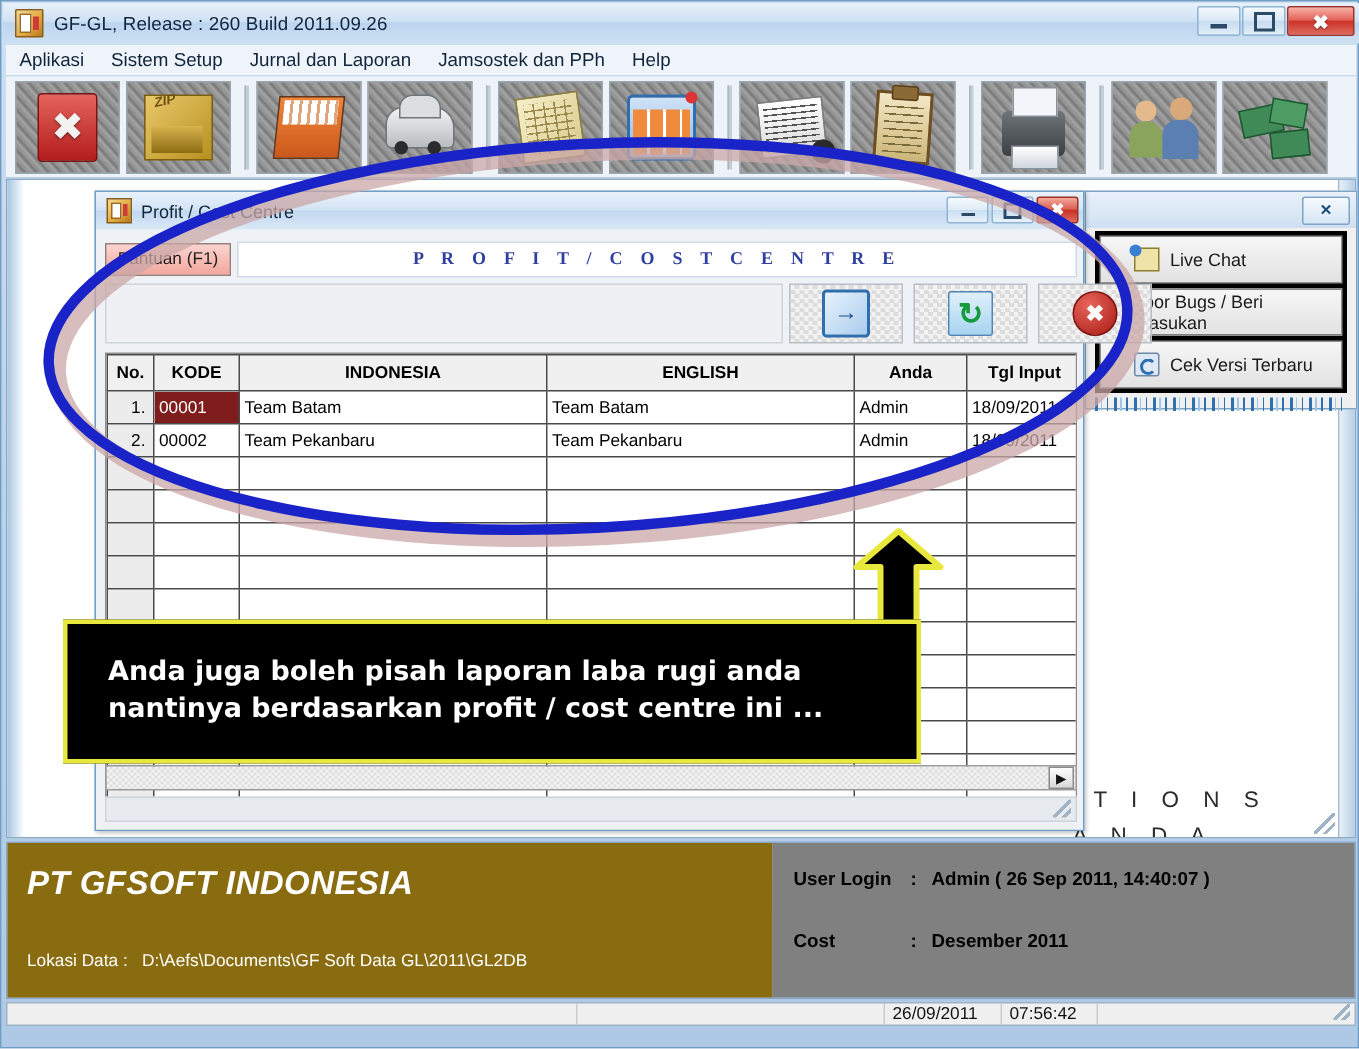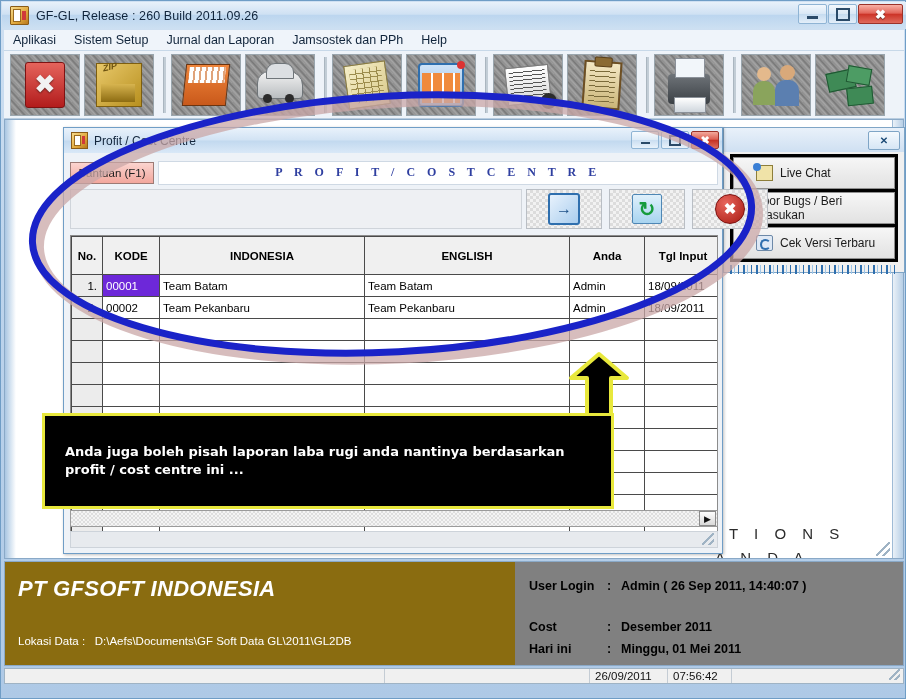--- a/index.html
+++ b/index.html
@@ -319,28 +319,28 @@
   
   .grid-wrap {
     position:absolute; left:6px; top:82px; width:648px; height:300px;
     background:#fff; border:1px solid #8c8c8c; box-sizing:border-box;
     overflow:hidden;
   }
   table.grid { border-collapse: collapse; width: 100%; table-layout: fixed; font-size:11.5px; }
   table.grid th {
     background:#f0f0f0; border:1px solid #4a4a4a;
     font-size:11.5px; font-weight:bold; color:#000;
-    height:19px; padding:9px 2px; text-align:center;
+    height:19px; padding:2px 2px; text-align:center;
   }
   table.grid td {
     border:1px solid #4a4a4a; height:21px; padding:0 3px;
     color:#000; background:#fff; white-space:nowrap; overflow:hidden;
   }
   table.grid td.num { background:#ececec; text-align:right; padding-right:5px; }
-  table.grid td.kode-sel { background:#6d28d9; color:#fff; }
+  table.grid td.kode-sel { background:#7f1d1d; color:#fff; }
   .c-no    { width: 26px; }
   .c-kode  { width: 52px; }
   .c-ind   { width: 200px; }
   .c-eng   { width: 200px; }
   .c-input { width: 70px; }
   .c-tgl   { width: 72px; }
 
   .hscroll {
     position:absolute; left:6px; bottom:26px; width:648px; height:17px;
     background: repeating-conic-gradient(#dedede 0% 25%, #f4f4f4 0% 50%) 0 0/4px 4px;
@@ -371,22 +371,22 @@
     pointer-events:none; z-index: 50;
   }
   .callout {
     position:absolute; left:42px; top:413px;
     width: 572px; height: 96px;
     background:#000; border:3px solid #e8e83c;
     box-sizing:border-box; z-index:60;
     display:flex; align-items:center;
   }
   .callout p {
-    margin:0; padding: 0 20px;
-    color:#fff; font-size:13px; font-weight:bold; line-height:1.38;
+    margin:0; padding: 0 27px;
+    color:#fff; font-size:18px; font-weight:bold; line-height:1.38;
     font-family:"DejaVu Sans", sans-serif;
   }
 
   
   .brand {
     position: absolute; left: 3px; top: 560px;
     width: 900px; height: 105px;
     border:1px solid #8aa9c7; box-sizing:border-box;
     display:flex;
   }
@@ -725,23 +725,20 @@
           <span>D:\Aefs\Documents\GF Soft Data GL\2011\GL2DB</span>
         </div>
       </div>
       <div class="brand-right">
         <div class="info-line il-1">
           <span class="lab-w">User Login</span><span class="colon">:</span><span>Admin  ( 26 Sep 2011, 14:40:07 )</span>
         </div>
         <div class="info-line il-2">
           <span class="lab-w">Cost</span><span class="colon">:</span><span>Desember 2011</span>
         </div>
-        <div class="info-line il-3">
-          <span class="lab-w">Hari ini</span><span class="colon">:</span><span>Minggu, 01 Mei 2011</span>
-        </div>
       </div>
     </div>
 
     <div class="statusbar">
       <div class="sb-cell sb-1"></div>
       <div class="sb-cell sb-2"></div>
       <div class="sb-cell sb-3">26/09/2011</div>
       <div class="sb-cell sb-4">07:56:42</div>
       <div class="sb-cell sb-5">
         <span class="sb-grip"></span>

